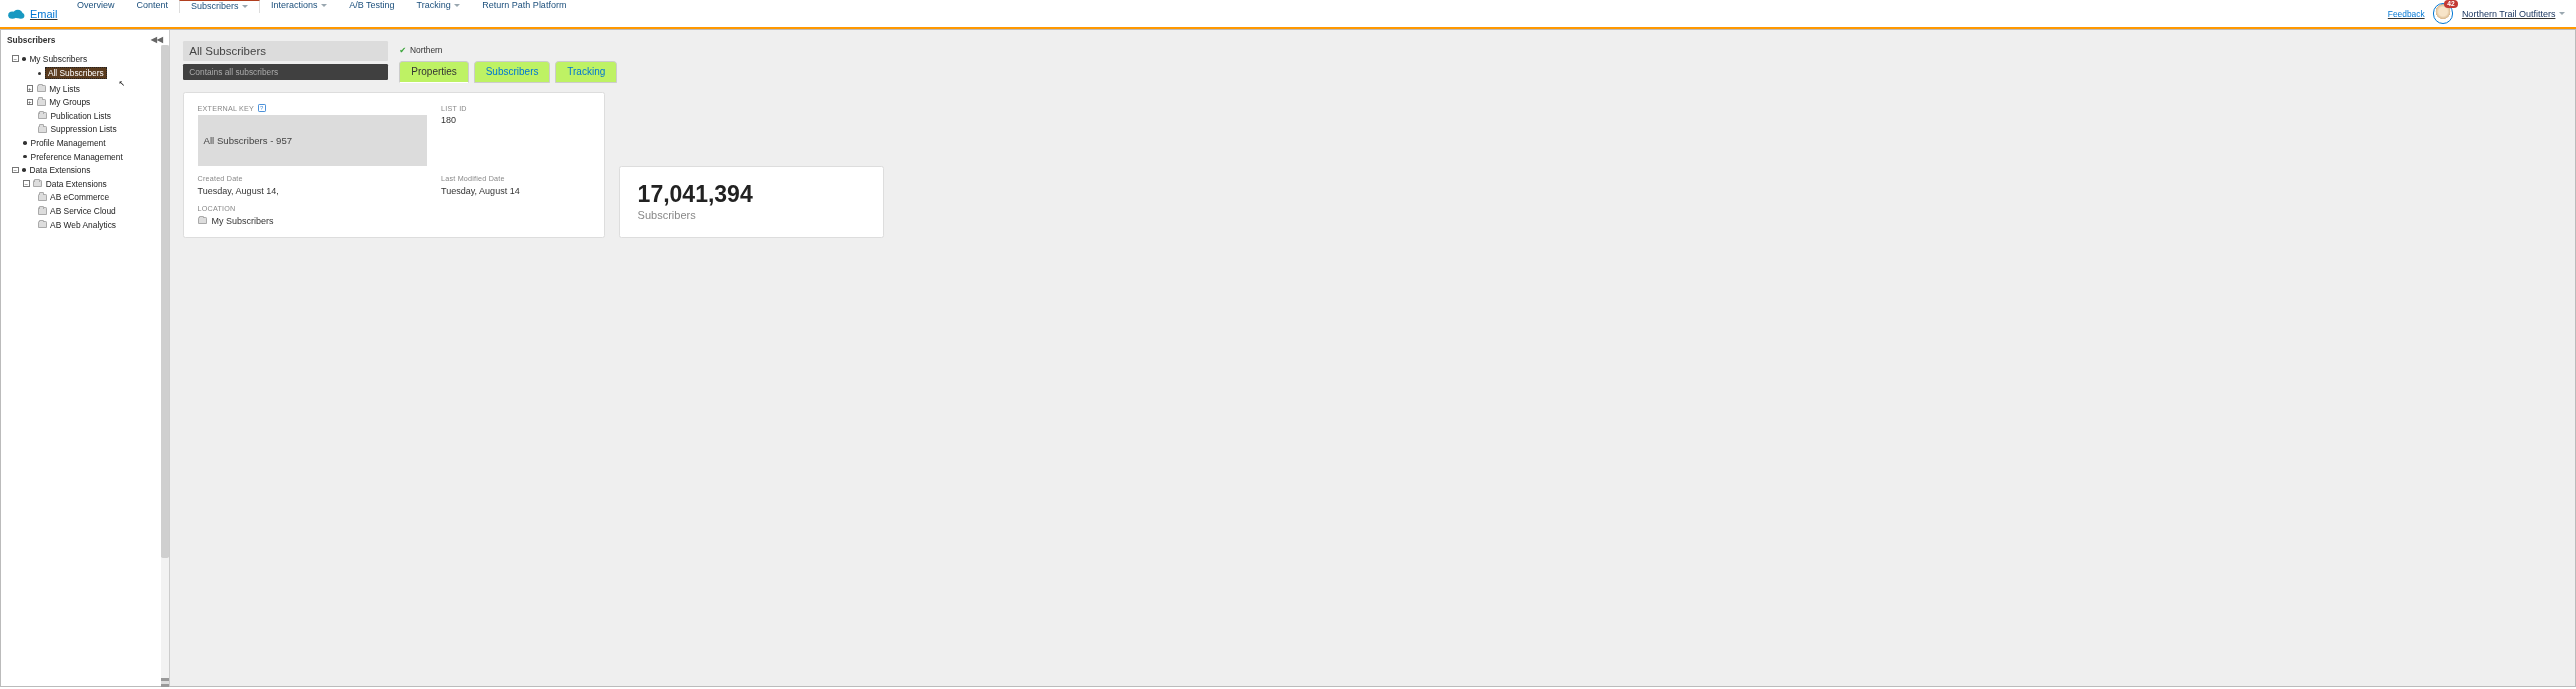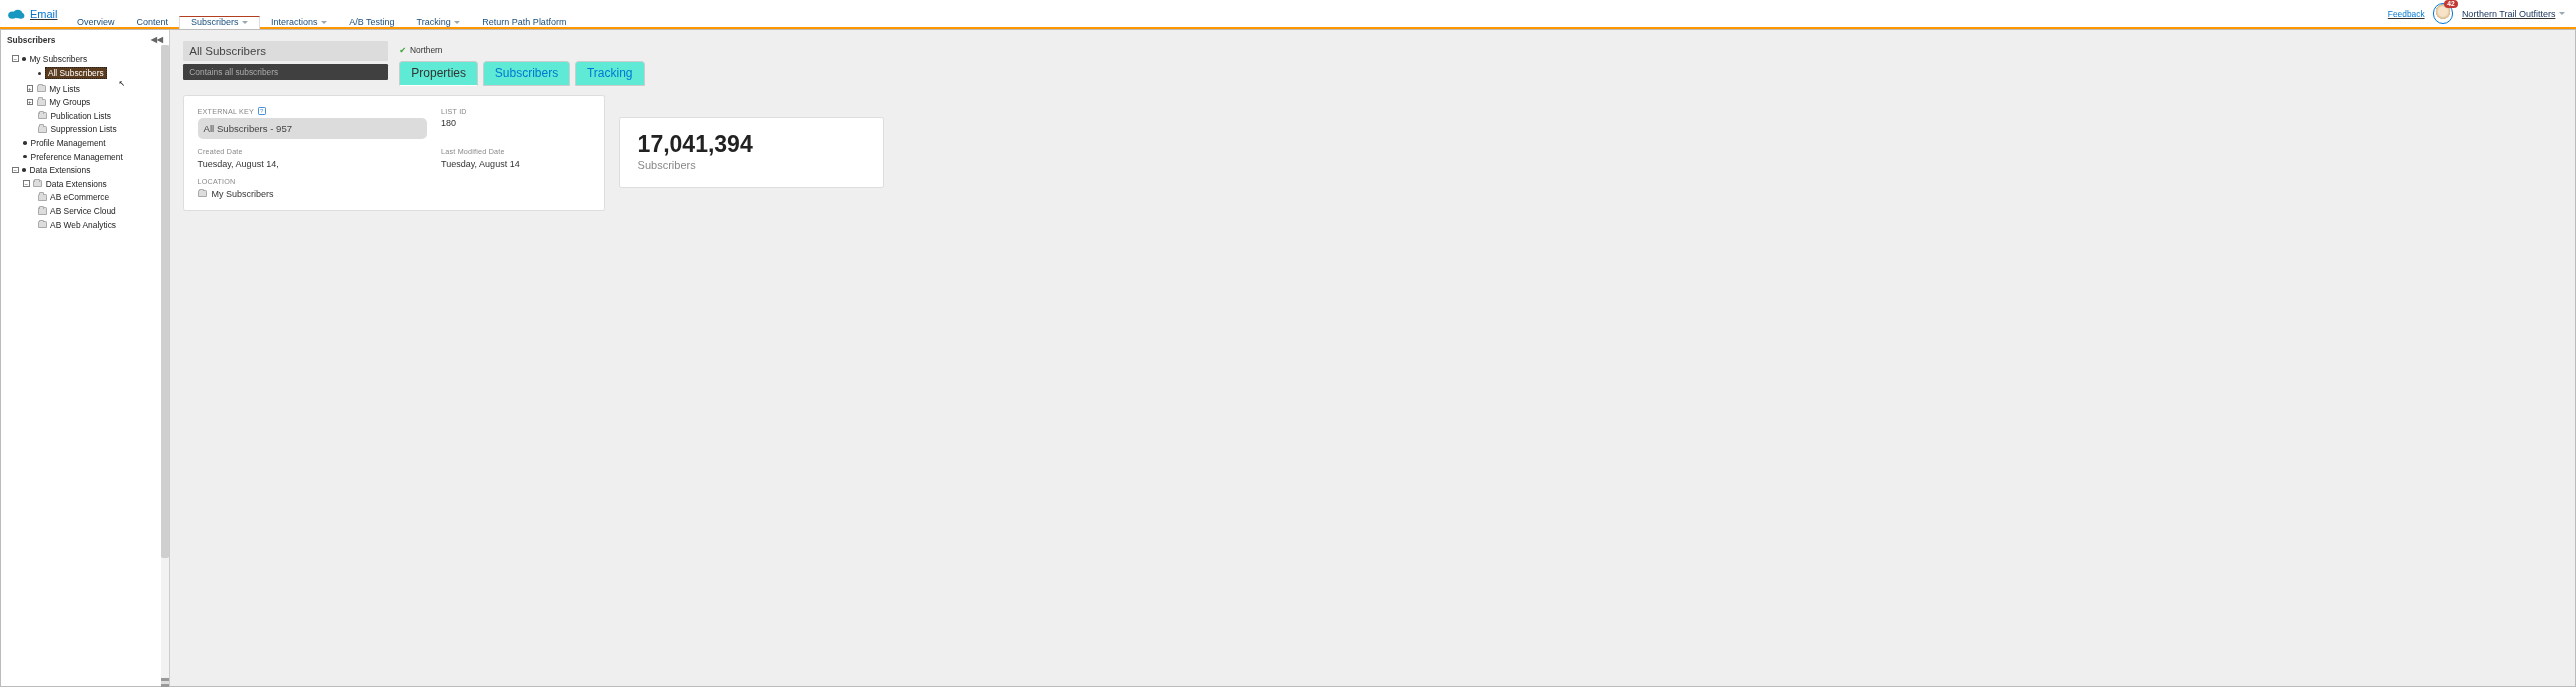--- a/index.html
+++ b/index.html
@@ -3,21 +3,21 @@
 <meta charset="utf-8">
 <style>
 * { box-sizing: border-box; margin: 0; padding: 0; }
 body { font-family: Arial, Helvetica, sans-serif; font-size: 8.4px; color: #333; background: #fff; }
 
 
 .topbar { display: flex; align-items: center; height: 29px; border-bottom: 2.4px solid #ff9800; background: #fff; }
 .logo-area { display: flex; align-items: center; padding: 0 8.4px 0 7.2px; gap: 4.8px; text-decoration: underline; }
 .cloud-icon svg { display: block; }
 .app-name { color: #0176d3; font-size: 11px; }
-.nav-tabs { display: flex; align-items: flex-end; height: 100%; }
+.nav-tabs { display: flex; align-items: flex-start; height: 100%; }
 .nav-tab { display: flex; align-items: center; gap: 3.6px; padding: 0 11px; color: #1b4f7c; cursor: pointer; font-size: 9px; }
 .nav-tab.active { border-top: 1.8px solid #b13f1f; border-left: 0.6px solid #ddd; border-right: 0.6px solid #ddd; background: #fff; color: #1b4f7c; font-weight: 400; margin-bottom: -2.4px; padding-bottom: 2.4px; }
 .caret-down { width: 0; height: 0; border-left: 3px solid transparent; border-right: 3px solid transparent; border-top: 3.6px solid #9aa7b0; }
 .topbar-right { margin-left: auto; display: flex; align-items: center; gap: 8.4px; padding-right: 11px; text-decoration: underline; }
 .feedback { color: #0176d3; font-size: 8.4px; }
 .avatar-wrap { position: relative; width: 20.5px; height: 20.5px; }
 .avatar { width: 20.5px; height: 20.5px; border-radius: 50%; background: radial-gradient(circle at 50% 40%, #f7e4c8 30%, #d9b98f 50%, #fff 52%); border: 1.2px solid #0176d3; }
 .badge { position: absolute; top: -3.6px; right: -4.8px; background: #c23934; color: #fff; border-radius: 6px; padding: 0.6px 3.6px; font-size: 6.6px; font-weight: bold; }
 .org-name { color: #16325c; font-size: 9px; display: flex; align-items: center; gap: 3.6px; }
 
@@ -45,31 +45,31 @@
 
 
 .content { flex: 1; background: #efefef; padding: 0; overflow: auto; }
 .content-header { display: flex; align-items: flex-start; gap: 11px; padding: 11px 13.3px 0 13.3px; }
 .title-block { display: flex; flex-direction: column; gap: 2.4px; }
 .title-box { background: #dcdcdc; width: 205px; padding: 4.2px 6px; font-size: 11.5px; color: #444; border-radius: 1.2px; }
 .subtitle-box { background: #404040; width: 205px; padding: 3px 6px; font-size: 8.4px; color: #aaa; border-radius: 1.2px; }
 .status-row { display: flex; align-items: center; gap: 3.6px; padding-top: 3.6px; }
 .check-icon { color: #3ba53b; font-size: 8.4px; }
 .tabs-row { display: flex; gap: 4.8px; margin-top: 6px; }
-.ctab { background: #5eead4; border: 0.6px solid #ccc; border-radius: 3.6px 3.6px 0 0; padding: 4.8px 11px; font-size: 12px; color: #0176d3; cursor: pointer; }
+.ctab { background: #bef264; border: 0.6px solid #ccc; border-radius: 3.6px 3.6px 0 0; padding: 4.8px 11px; font-size: 10px; color: #0176d3; cursor: pointer; }
 .ctab.active { color: #333; border-bottom: 1.2px solid #fff; }
 
-.panels { display: flex; gap: 13.3px; padding: 8.4px 13.3px 13.3px 13.3px; align-items: center; }
+.panels { display: flex; gap: 13.3px; padding: 8.4px 13.3px 13.3px 13.3px; align-items: flex-end; }
 .panel { background: #fff; border: 0.6px solid #ddd; border-radius: 2.4px; }
 .panel-props { flex: 0 0 422px; padding: 11px 13.3px; }
 .kvgrid { display: grid; grid-template-columns: 1fr 1fr; row-gap: 8.4px; column-gap: 14.5px; }
 .kv-label { font-size: 7.2px; color: #888; letter-spacing: 0.2px; display: flex; align-items: center; gap: 3.6px; }
 .help-icon { display: inline-flex; width: 8.4px; height: 8.4px; border: 0.6px solid #4a90d9; color: #4a90d9; border-radius: 1.2px; font-size: 6px; align-items: center; justify-content: center; }
 .kv-value { font-size: 9px; color: #333; }
-.ext-key-box { background: #dcdcdc; padding: 5px 6px; border-radius: 5px; display: inline-block; min-width: 229px; font-size: 9.6px; color: #444; }
+.ext-key-box { background: #dcdcdc; padding: 20px 6px; border-radius: 0; display: inline-block; min-width: 229px; font-size: 9.6px; color: #444; }
 .kv-stack { display: flex; flex-direction: column; gap: 2.4px; }
 .loc-row { display: flex; align-items: center; gap: 4.8px; }
 
 .panel-count { flex: 0 0 265px; padding: 13.3px 18px 15.7px 18px; }
 .big-number { font-size: 23px; font-weight: bold; color: #222; }
 .big-label { font-size: 11px; color: #888; margin-top: 1.2px; }
 </style>
 </head>
 <body>
 

